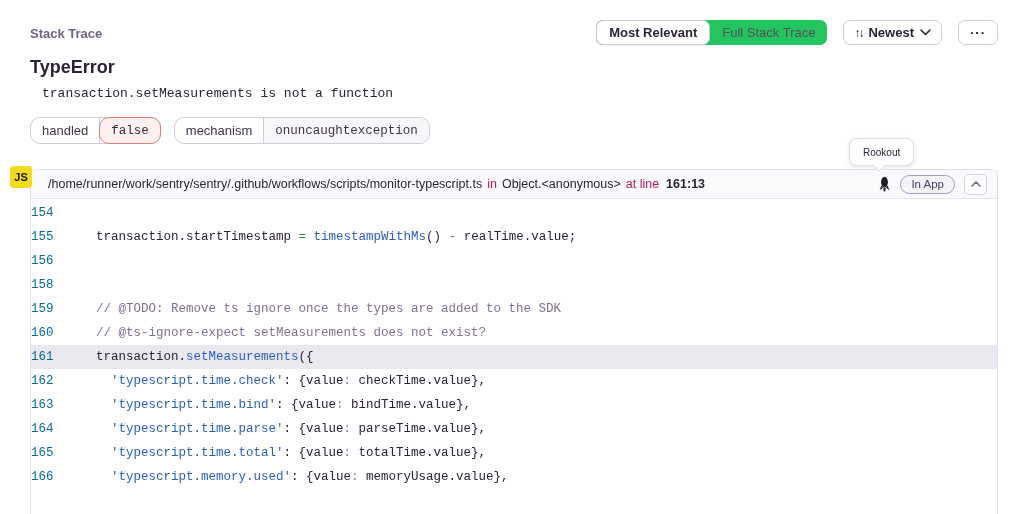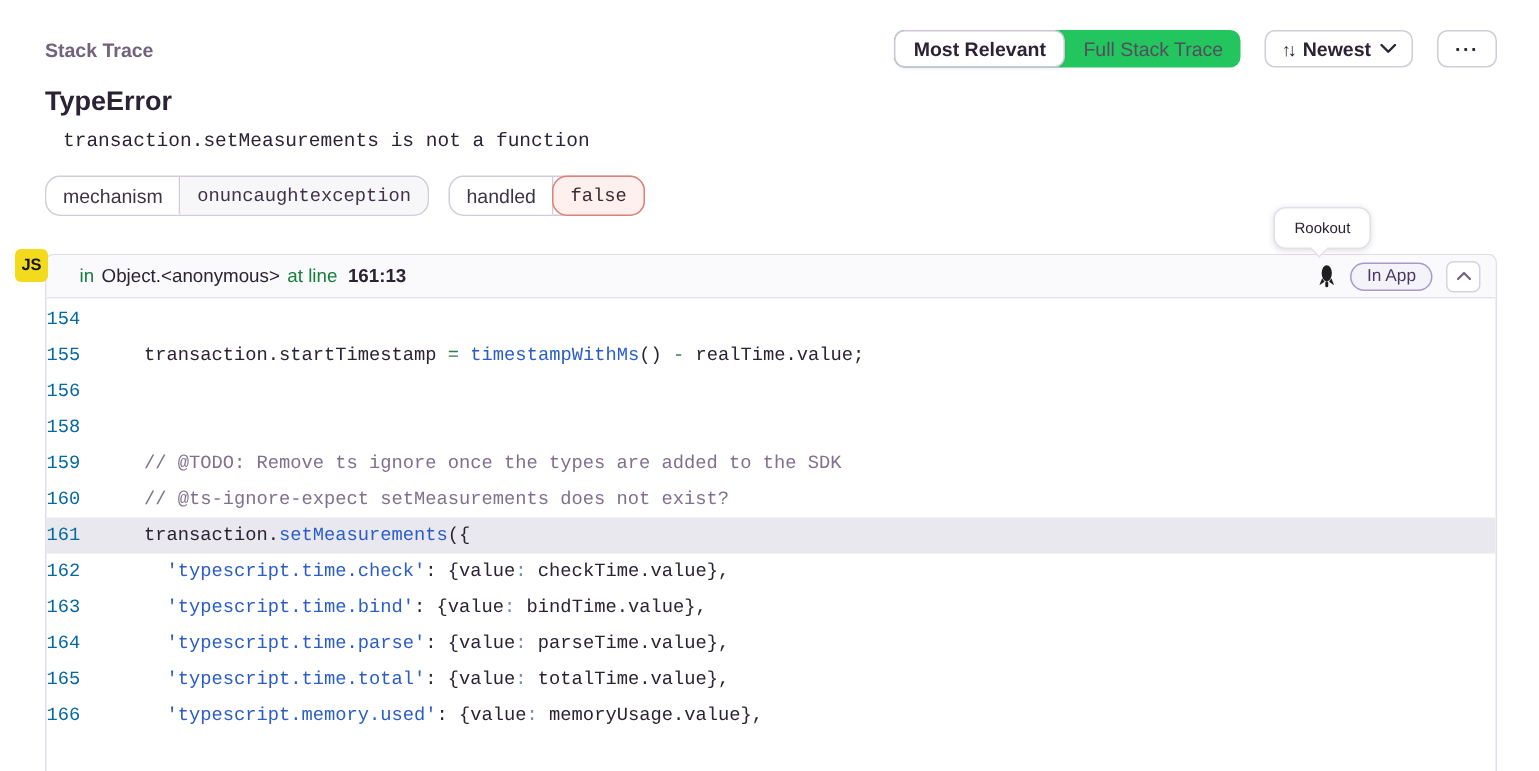--- a/index.html
+++ b/index.html
@@ -95,21 +95,21 @@
     position: absolute; left: 10px; top: 166px; width: 22px; height: 22px;
     background: #f2db1d; border-radius: 4px; z-index: 4;
     display: flex; align-items: center; justify-content: center;
     font-size: 11px; font-weight: 700; color: #15141a;
   }
   .frame-header {
     height: 29px; background: #faf9fb; border-bottom: 1px solid #e8e2ee;
     display: flex; align-items: center; padding: 0 10px 0 17px;
     font-size: 12.5px; color: #2b2233; white-space: nowrap;
   }
-  .frame-header .muted { color: #15803d; margin: 0 5px; }
+  .frame-header .muted { color: #be185d; margin: 0 5px; }
   .frame-header .lineno { font-weight: 700; margin-left: 2px; }
   .frame-header-right { margin-left: auto; display: flex; align-items: center; gap: 9px; }
   .rookout-icon { width: 13px; height: 17px; display: block; }
   .in-app-pill {
     display: flex; align-items: center; height: 19px; padding: 0 10px;
     border: 1px solid #a79ac9; border-radius: 10px; background: #f5f3fa;
     font-size: 11.5px; color: #473a63; cursor: pointer;
   }
   .collapse-btn {
     width: 23px; height: 21px; background: #ffffff;
@@ -159,38 +159,39 @@
     <div class="btn more-btn">
       <span>···</span>
     </div>
   </div>
 
   <div class="error-type">TypeError</div>
   <div class="error-message">transaction.setMeasurements is not a function</div>
 
   <div class="tags">
     <div class="tag-pill">
+      <span class="tag-key">handled</span>
+      <span class="tag-value error">false</span>
+    </div>
+    <div class="tag-pill">
       <span class="tag-key">mechanism</span>
       <span class="tag-value">onuncaughtexception</span>
-    </div>
-    <div class="tag-pill">
-      <span class="tag-key">handled</span>
-      <span class="tag-value error">false</span>
     </div>
   </div>
 
   <div class="tooltip">
     <span>Rookout</span>
     <div class="tooltip-arrow"></div>
   </div>
 
   <div class="platform-badge">JS</div>
 
   <div class="frame">
     <div class="frame-header">
+      <span>/home/runner/work/sentry/sentry/.github/workflows/scripts/monitor-typescript.ts</span>
       <span class="muted">in</span>
       <span>Object.&lt;anonymous&gt;</span>
       <span class="muted">at line</span>
       <span class="lineno">161:13</span>
       <div class="frame-header-right">
         <svg class="rookout-icon" viewBox="0 0 13 17">
           <ellipse cx="6.5" cy="6.2" rx="3.4" ry="5.4" fill="#1d1d22"></ellipse>
           <path d="M3.4 9.5 L1.6 14.2 L5 11.8 Z" fill="#1d1d22"></path>
           <path d="M9.6 9.5 L11.4 14.2 L8 11.8 Z" fill="#1d1d22"></path>
           <rect x="5.5" y="11.5" width="2" height="4" rx="1" fill="#1d1d22"></rect>

